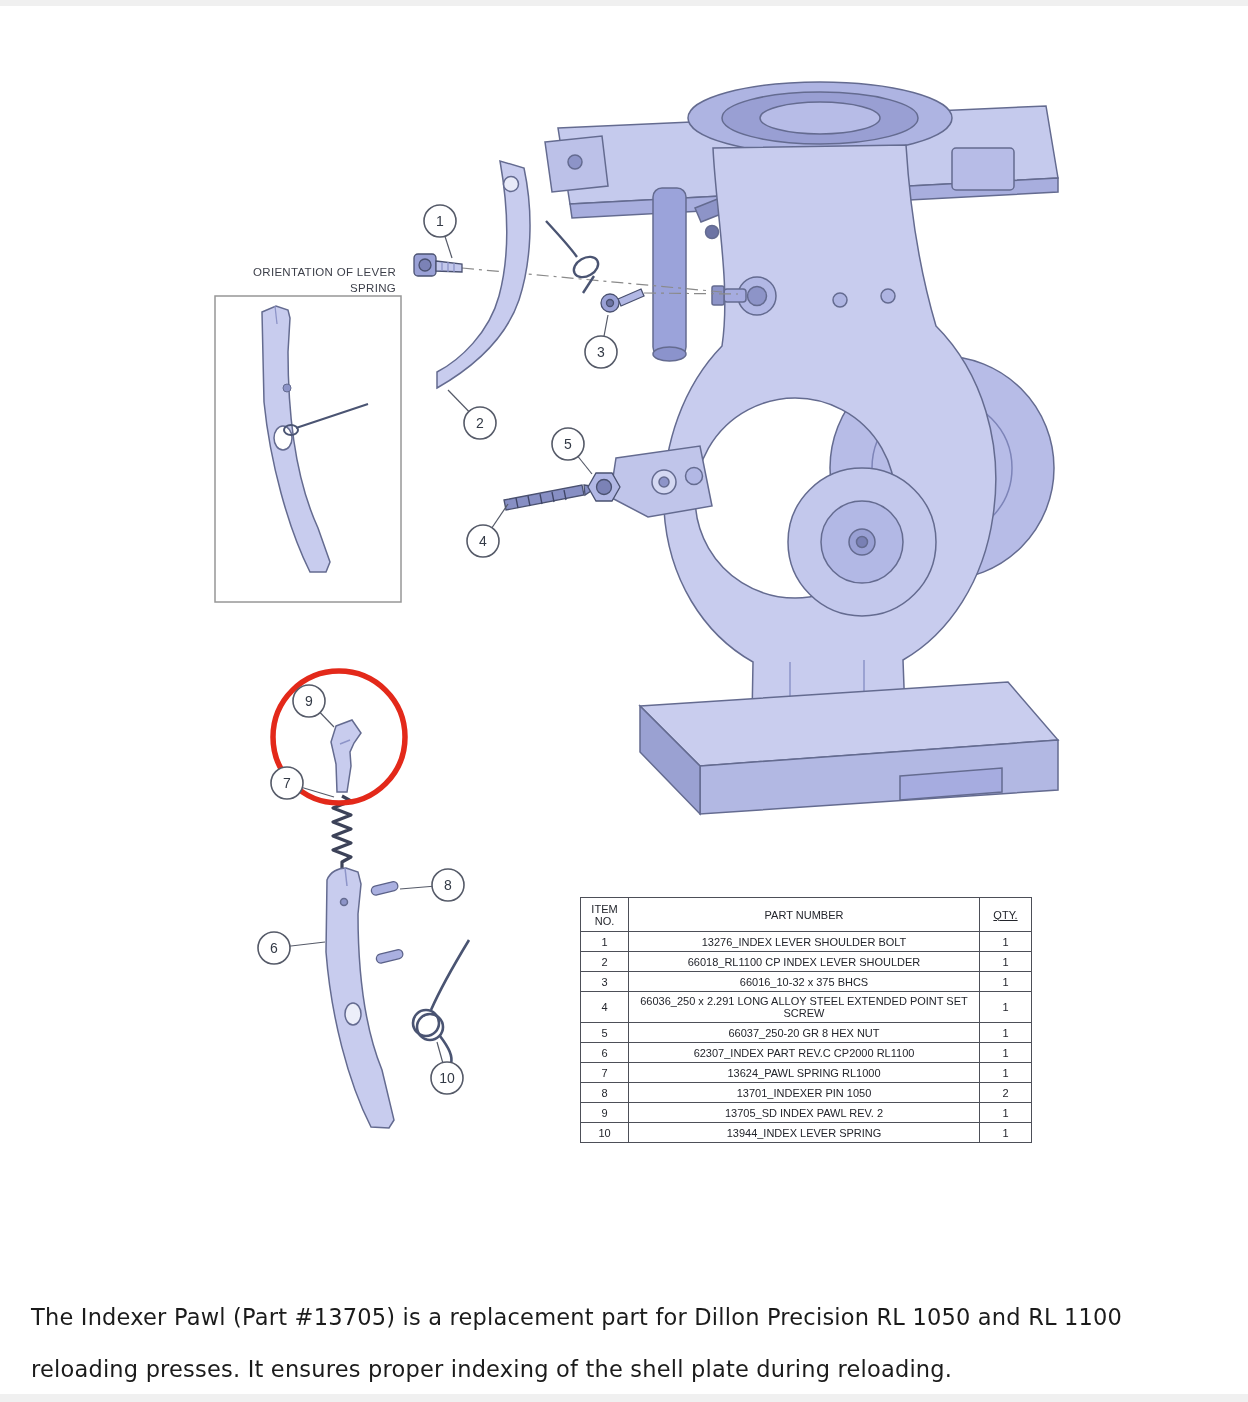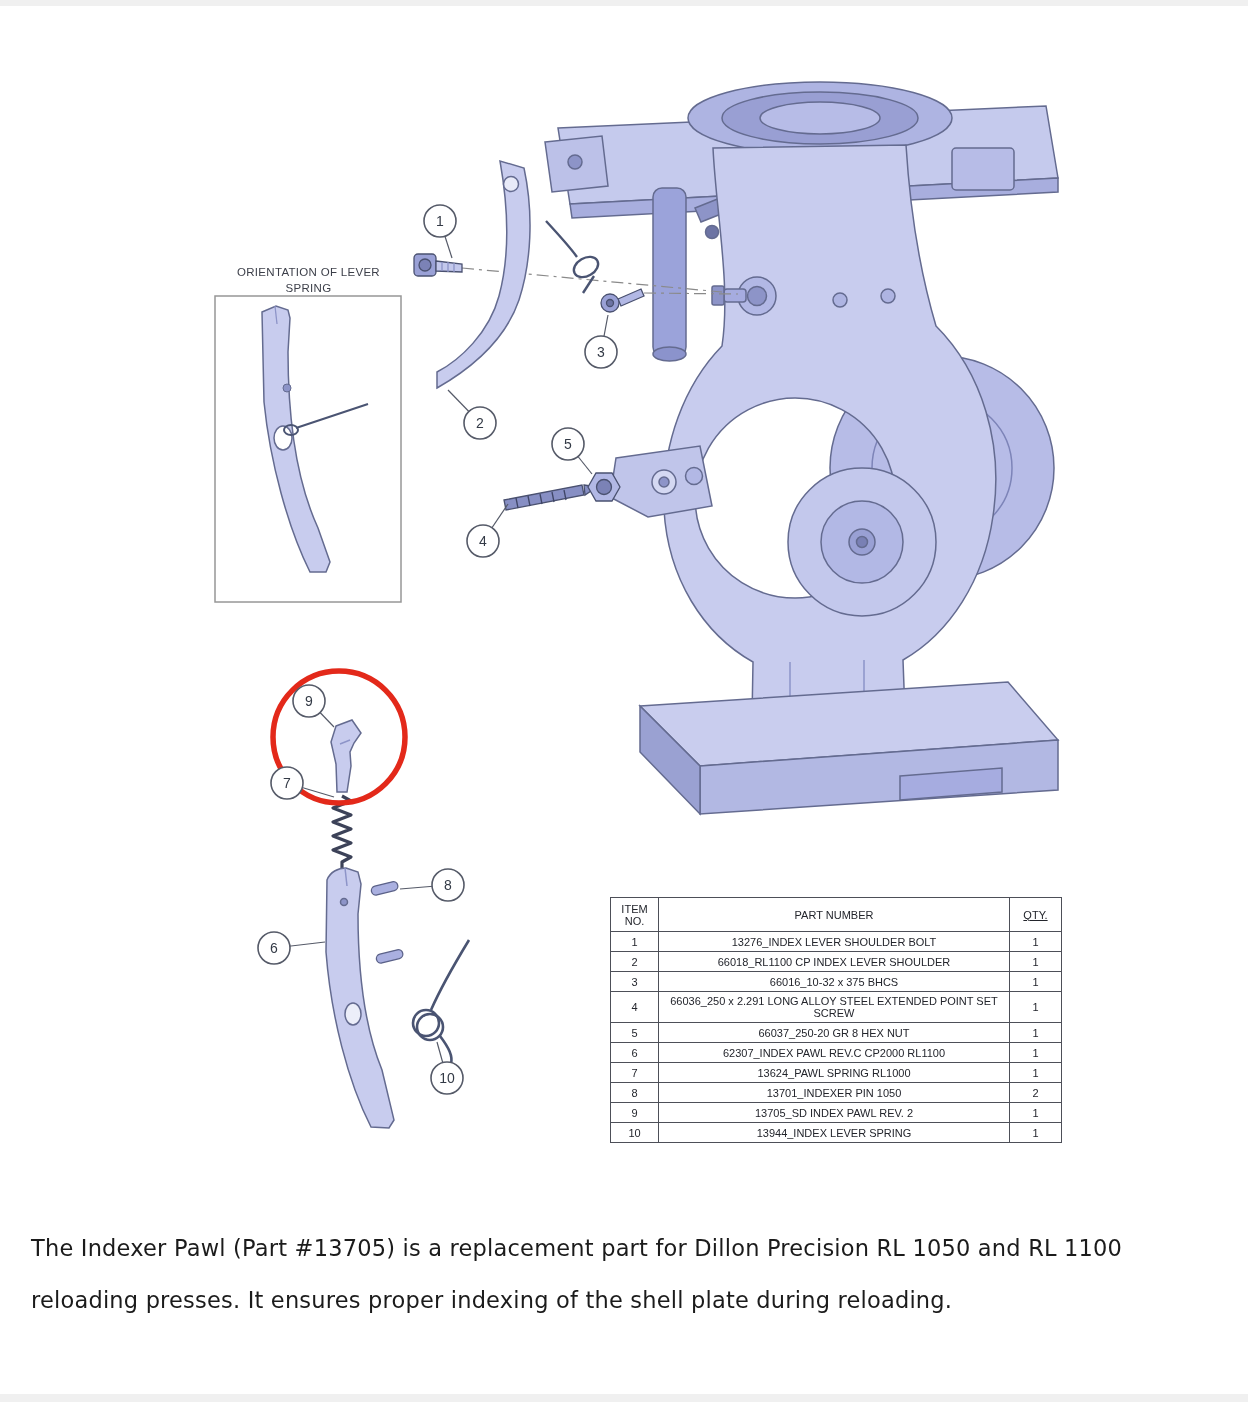--- a/index.html
+++ b/index.html
@@ -19,28 +19,28 @@
   .diagram-svg { position: absolute; top: 0; left: 0; }
   .diagram-svg text.callout-num {
     font-family: "Liberation Sans", sans-serif;
     font-size: 14px;
     fill: #333a46;
   }
 
   .orientation-label {
     position: absolute;
     left: 221px; top: 265px; width: 175px;
-    text-align: center;
+    text-align: right;
     font-size: 11.5px;
     line-height: 1.35;
     letter-spacing: 0.3px;
     color: #3c3f49;
   }
 
-  .parts-table-wrap { position: absolute; left: 610px; top: 897px; width: 452px; }
+  .parts-table-wrap { position: absolute; left: 580px; top: 897px; width: 452px; }
   table.parts {
     border-collapse: collapse;
     width: 452px;
     font-size: 11px;
     color: #23252c;
     table-layout: fixed;
   }
   table.parts th, table.parts td { border: 1px solid #4d4f58; }
   table.parts th {
     font-weight: 400;
@@ -49,21 +49,21 @@
     height: 34px;
   }
   th.c-item { width: 48px; }
   th.c-qty  { width: 52px; text-decoration: underline; }
   td.td-item { text-align: center; padding: 3px 2px; height: 20px; }
   td.td-part { text-align: center; padding: 3px 6px; }
   td.td-qty  { text-align: center; padding: 3px 2px; }
 
   .caption {
     position: absolute;
-    left: 31px; top: 1222px; width: 1152px;
+    left: 31px; top: 1291px; width: 1152px;
     font-family: "DejaVu Sans", sans-serif;
     font-size: 22.5px;
     line-height: 52px;
     letter-spacing: 0.2px;
     color: #1b1b1b;
   }
 </style>
 </head>
 <body>
 
@@ -303,21 +303,21 @@
           <td class="td-part">66036_250 x 2.291 LONG ALLOY STEEL EXTENDED POINT SET SCREW</td>
           <td class="td-qty">1</td>
         </tr>
         <tr>
           <td class="td-item">5</td>
           <td class="td-part">66037_250-20 GR 8 HEX NUT</td>
           <td class="td-qty">1</td>
         </tr>
         <tr>
           <td class="td-item">6</td>
-          <td class="td-part">62307_INDEX PAWL REV.C CP2000 RL1100</td>
+          <td class="td-part">62307_INDEX PART REV.C CP2000 RL1100</td>
           <td class="td-qty">1</td>
         </tr>
         <tr>
           <td class="td-item">7</td>
           <td class="td-part">13624_PAWL SPRING RL1000</td>
           <td class="td-qty">1</td>
         </tr>
         <tr>
           <td class="td-item">8</td>
           <td class="td-part">13701_INDEXER PIN 1050</td>

